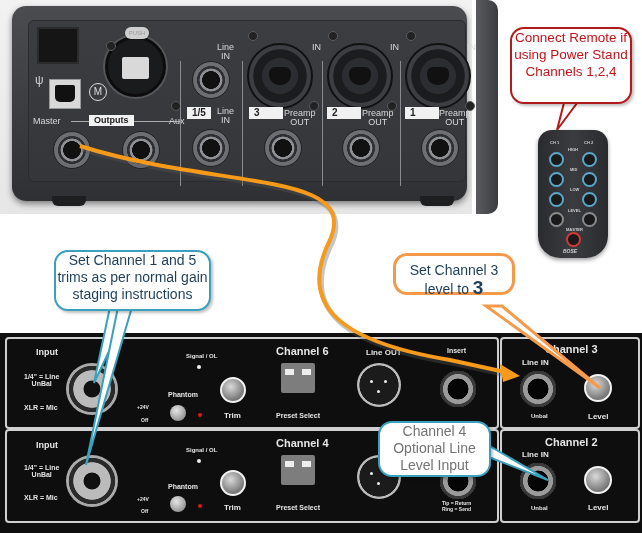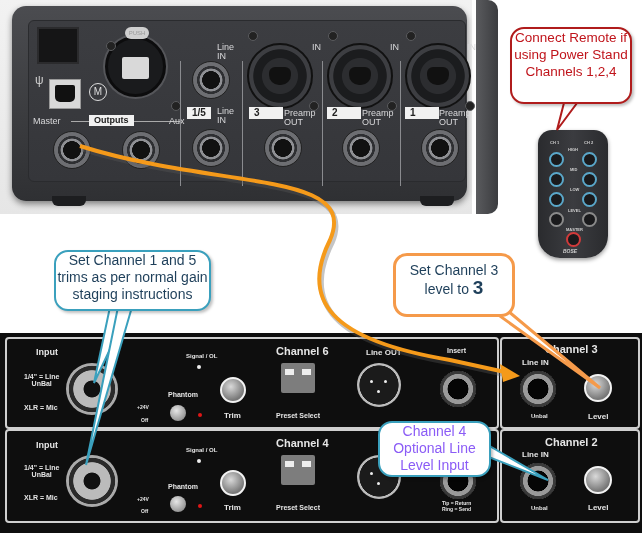--- a/index.html
+++ b/index.html
@@ -7,21 +7,21 @@
   .abs { position: absolute; }
 
   
   #device { left: 0; top: 0; width: 472px; height: 214px; background: linear-gradient(#f2f2f2, #e6e6e6); }
   #device .shell { position:absolute; left: 12px; top: 6px; width: 455px; height: 195px; border-radius: 14px;
      background: linear-gradient(#4b4c50, #3a3b3e 60%, #2f3033); box-shadow: 0 3px 6px rgba(0,0,0,0.45); }
   #device .plate { position:absolute; left: 28px; top: 20px; width: 436px; height: 160px; border-radius: 6px;
      background: linear-gradient(#3c3d41, #35363a); border: 1px solid #2a2b2e; }
   #device .foot { position:absolute; top: 196px; width: 34px; height: 10px; border-radius: 0 0 6px 6px; background:#1d1e20; }
   .vdiv { position:absolute; top: 40px; width: 1px; height: 125px; background: #8a8b8f; }
-  .lbl { position:absolute; color: #d8d8da; font-size: 9px; line-height: 9px; text-align: left; }
+  .lbl { position:absolute; color: #d8d8da; font-size: 9px; line-height: 9px; text-align: center; }
   .tag { position:absolute; background:#f1f1f1; color:#222; font-size: 10px; font-weight: bold; height: 12px; line-height: 12px; padding: 0 5px; }
   .jack { position:absolute; border-radius: 50%; background: radial-gradient(circle, #111 0 34%, #8f9094 36% 44%, #2e2f32 46% 54%, #6d6e72 56% 100%); border: 1px solid #222; }
   .combo { position:absolute; border-radius: 50%; background: radial-gradient(circle, #2c2d30 0 40%, #1b1c1e 42% 60%, #3d3e42 62% 100%); border: 2px solid #111; }
   .combo::after { content:""; position:absolute; left: 50%; top: 50%; width: 22px; height: 18px; margin-left:-11px; margin-top:-9px; background:#111; border-radius: 6px 6px 10px 10px; }
   .screw { position:absolute; width:8px; height:8px; border-radius:50%; background:#222; border:1px solid #5a5b5e; }
 
   
   #remote { left: 538px; top: 130px; width: 70px; height: 128px; border-radius: 14px 14px 22px 22px; background: linear-gradient(90deg,#2a2b2e,#3b3c40 50%,#2a2b2e); box-shadow: 0 2px 4px rgba(0,0,0,0.4); }
   .rknob { position:absolute; width: 11px; height: 11px; border-radius:50%; background:#1a1a1c; border: 2px solid #5aa7c9; }
   .rknob.gray { border-color:#8a8a8a; }
@@ -40,23 +40,23 @@
   .preset::before { left: 4px; } .preset::after { right: 4px; }
   .xlrout { position:absolute; border-radius:50%; background: radial-gradient(circle, #1b1b1b 0 62%, #bcbcbc 64% 100%); }
   .pin { position:absolute; width:3px; height:3px; background:#eee; border-radius:50%; }
   .led { position:absolute; width:4px; height:4px; border-radius:50%; }
   .btn { position:absolute; border-radius:50%; background: radial-gradient(circle at 40% 35%, #e6e6e6, #777); }
 
   
   .callout { position:absolute; background:#ffffff; text-align:center; font-size: 14px; line-height: 17px; }
   #c-remote { left: 510px; top: 27px; width: 118px; height: 73px; border: 2px solid #b01c1c; border-radius: 14px; color:#c0141b; font-size: 13.5px; line-height:17px; box-shadow: 2px 2px 3px rgba(0,0,0,0.25); }
   #c-trims { left: 54px; top: 250px; width: 153px; height: 57px; border: 2px solid #3aa0bd; border-radius: 14px; color:#1e3f5a; box-shadow: 2px 2px 3px rgba(0,0,0,0.25); }
-  #c-level { left: 393px; top: 253px; width: 122px; height: 64px; border: 3px solid #f59a4a; border-radius: 14px; color:#1e3f5a; }
+  #c-level { left: 393px; top: 253px; width: 122px; height: 42px; border: 3px solid #f59a4a; border-radius: 14px; color:#1e3f5a; }
   #c-level b { font-size: 19px; }
-  #c-ch4 { left: 378px; top: 421px; width: 109px; height: 52px; border: 2px solid #3aa0bd; border-radius: 14px; color:#8b5cf6; box-shadow: 2px 2px 3px rgba(0,0,0,0.25); }
+  #c-ch4 { left: 378px; top: 421px; width: 109px; height: 52px; border: 2px solid #3aa0bd; border-radius: 14px; color:#737373; box-shadow: 2px 2px 3px rgba(0,0,0,0.25); }
 
   svg.overlay { position:absolute; left:0; top:0; pointer-events:none; }
 </style>
 </head>
 <body>
 
 <div id="device" class="abs">
   <div class="shell"></div>
   <div class="foot" style="left:52px"></div>
   <div class="foot" style="left:420px"></div>

